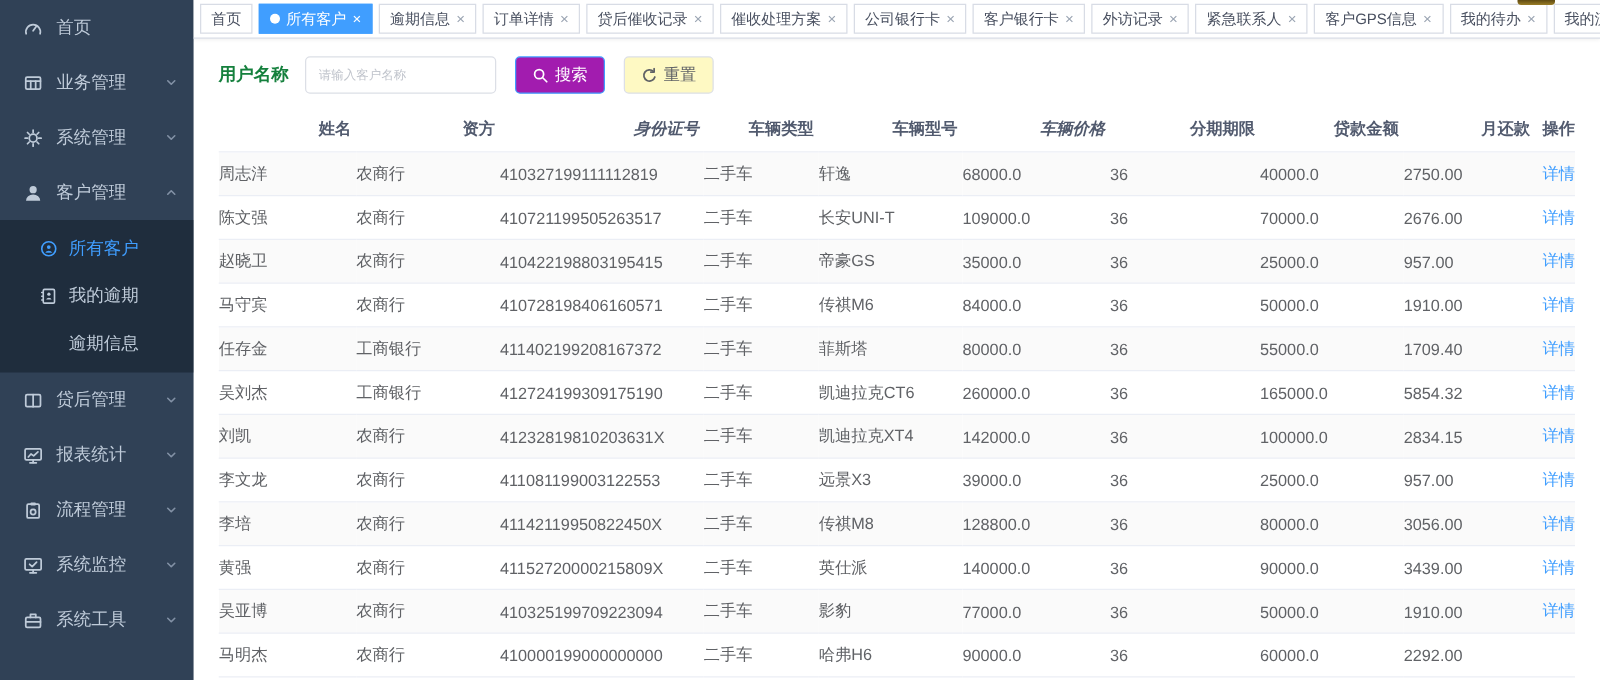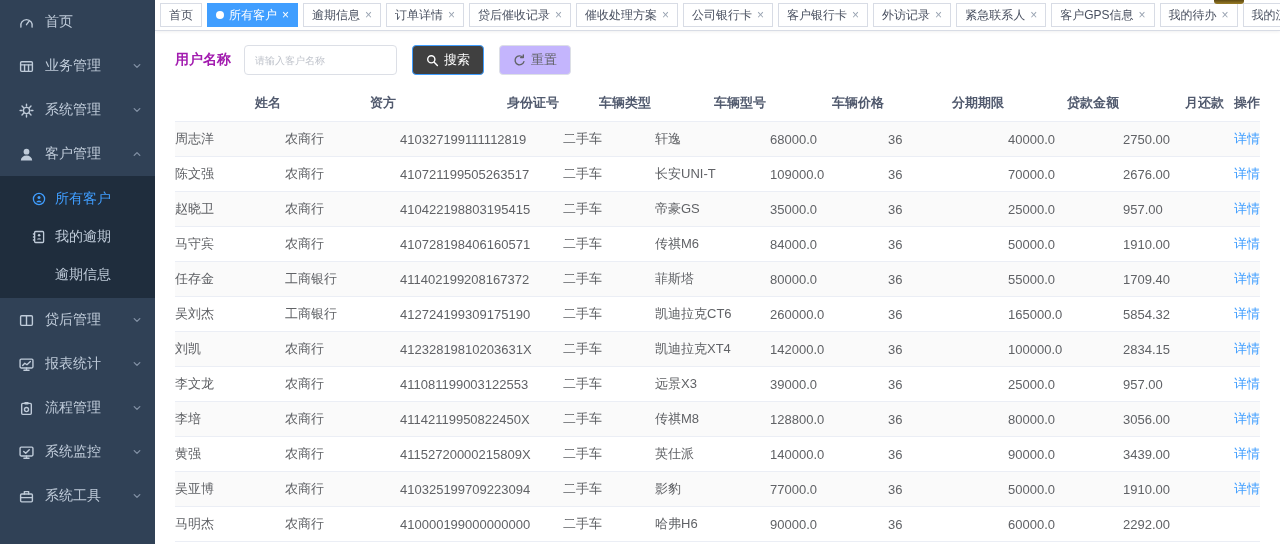--- a/index.html
+++ b/index.html
@@ -27,27 +27,27 @@
   .tag { display: inline-flex; align-items: center; height: 24px; border: 1px solid #d8dce5; background: #fff; color: #495060; padding: 0 8px; font-size: 12px; margin-right: 5px; cursor: pointer; flex-shrink: 0; }
   .tag.active { background: #409eff; border-color: #409eff; color: #fff; }
   .tag .dot { width: 8px; height: 8px; border-radius: 50%; background: #fff; margin-right: 5px; }
   .tag .close { margin-left: 5px; font-size: 12px; line-height: 1; color: #9aa4b2; }
   .tag.active .close { color: #fff; }
   .avatar-fragment { position: absolute; top: 0; right: 36px; width: 30px; height: 4px; background: linear-gradient(#5f4a12, #9a7d26); border-radius: 0 0 3px 3px; }
 
   
   .content { flex: 1; overflow: hidden; padding: 13px 20px 0 20px; }
   .search-row { display: flex; align-items: center; height: 32px; margin-bottom: 9px; }
-  .search-label { font-size: 14px; font-weight: bold; color: #a21caf; margin-right: 13px; white-space: nowrap; }
+  .search-label { font-size: 14px; font-weight: bold; color: #15803d; margin-right: 13px; white-space: nowrap; }
   .search-input { width: 153px; height: 30px; border: 1px solid #dcdfe6; border-radius: 4px; padding: 0 10px; font-size: 10px; color: #606266; outline: none; margin-right: 15px; font-family: inherit; }
   .search-input::placeholder { color: #c0c4cc; }
   .btn { height: 30px; display: inline-flex; align-items: center; gap: 5px; padding: 0 13px; font-size: 13px; border-radius: 4px; cursor: pointer; border: 1px solid transparent; font-family: inherit; }
   .btn svg { display: block; }
-  .btn-primary { background: #404040; border-color: #409eff; color: #fff; margin-right: 15px; }
-  .btn-plain { background: #c4b5fd; border-color: #dcdfe6; color: #606266; }
+  .btn-primary { background: #a21caf; border-color: #409eff; color: #fff; margin-right: 15px; }
+  .btn-plain { background: #fef9c3; border-color: #dcdfe6; color: #606266; }
 
   
   table { width: 100%; border-collapse: collapse; table-layout: fixed; }
   th { text-align: right; font-size: 13px; font-weight: bold; color: #515a6e; padding: 9px 4px 9px 0; border-bottom: 1px solid #ebeef5; white-space: nowrap; overflow: hidden; }
   td { font-size: 13px; color: #606266; height: 35px; padding: 0 4px 0 0; border-bottom: 1px solid #ebeef5; white-space: nowrap; overflow: hidden; }
   tbody tr:nth-child(odd) { background: #fafafa; }
   th.col-actions, td.col-actions { text-align: right; padding-right: 0; }
   .detail-link { color: #409eff; text-decoration: none; cursor: pointer; }
 </style>
 </head>
@@ -305,24 +305,24 @@
             </span>
           <span>重置</span>
         </button>
       </div>
 
       <table>
         <thead>
             <tr id="table-head-row">
               <th style="width: 110px;">姓名</th>
               <th style="width: 115px;">资方</th>
-              <th style="width: 163px;">身份证号</th>
+              <th style="width: 163px; font-style: italic;">身份证号</th>
               <th style="width: 92px;">车辆类型</th>
               <th style="width: 115px;">车辆型号</th>
-              <th style="width: 118px;">车辆价格</th>
+              <th style="width: 118px; font-style: italic;">车辆价格</th>
               <th style="width: 120px;">分期期限</th>
               <th style="width: 115px;">贷款金额</th>
               <th style="width: 105px;">月还款</th>
               <th class="col-actions">操作</th>
             </tr>
           </thead>
         <tbody id="table-body">
             <tr>
               <td>周志洋</td>
               <td>农商行</td>

